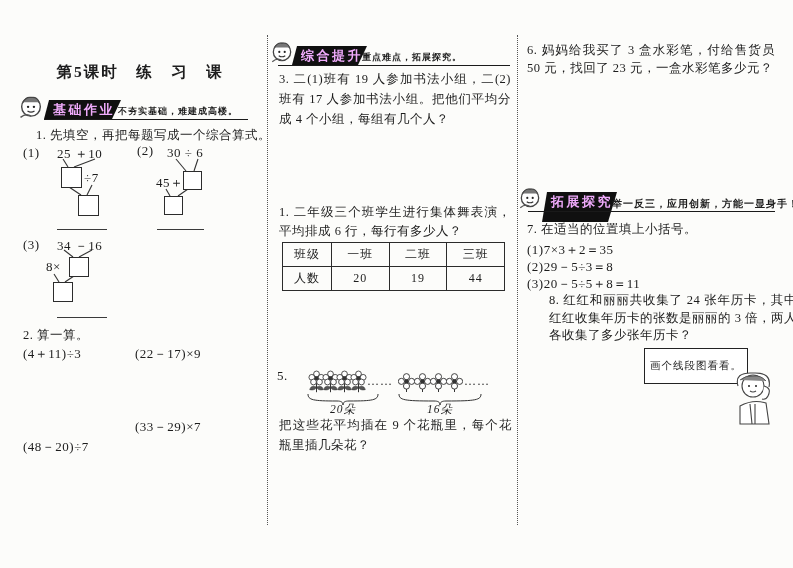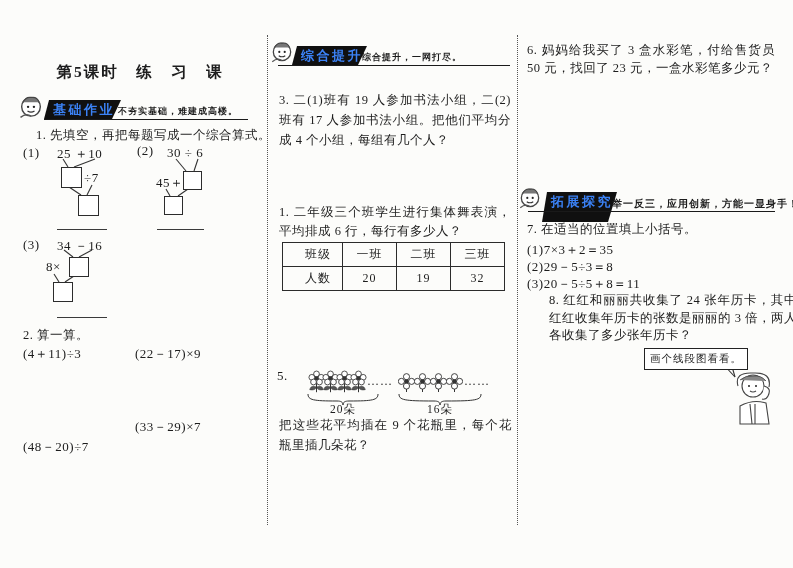--- a/index.html
+++ b/index.html
@@ -3,33 +3,33 @@
 <meta charset="utf-8">
 <style>
   html,body{margin:0;padding:0;background:#e8e8e8;}
   .page{position:relative;width:793px;height:568px;background:#fcfcfa;overflow:hidden;
         font-family:"Liberation Serif","DejaVu Serif",serif;color:#1d1d1d;}
   .abs{position:absolute;}
   .txt{font-size:12.5px;line-height:19px;letter-spacing:.5px;text-align:justify;}
   .num{font-size:13px;letter-spacing:.5px;}
   .title{font-size:15.5px;font-weight:bold;letter-spacing:2px;text-align:center;}
   .sep{border-left:1px dotted #555;width:0;}
-  .ribbon{background:#101010;color:#3b82f6;font-weight:bold;font-size:13px;letter-spacing:2.5px;
+  .ribbon{background:#101010;color:#f0abfc;font-weight:bold;font-size:13px;letter-spacing:2.5px;
           line-height:19px;padding-left:9px;clip-path:polygon(5px 0,100% 0,calc(100% - 9px) 100%,0 100%);}
   .tagline{font-size:9px;font-weight:bold;letter-spacing:1px;white-space:nowrap;}
   .rule{border-bottom:1.5px solid #1a1a1a;height:0;}
   .bx{border:1.4px solid #2c2c2c;background:#fff;}
   .ansline{border-bottom:1.2px solid #3a3a3a;height:0;}
   table.cls{border-collapse:collapse;width:223px;}
   table.cls td,table.cls th{border:1px solid #2b2b2b;font-size:12px;font-weight:normal;
           text-align:center;height:23px;letter-spacing:1px;padding:0;}
-  table.cls .c0{width:48px;padding-left:11px;}
-  .bubble{border:1.2px solid #222;font-size:10.5px;letter-spacing:1px;padding:3px 5px;background:#fff;white-space:nowrap;}
+  table.cls .c0{width:48px;}
+  .bubble{border:1.2px solid #222;font-size:10.5px;letter-spacing:1px;padding:10px 5px;background:#fff;white-space:nowrap;}
   .dots{font-size:12px;letter-spacing:1px;}
-  .cnt{font-size:11.5px;text-align:center;letter-spacing:1px;}
+  .cnt{font-size:11.5px;text-align:center;letter-spacing:1px;font-style:italic;}
   svg{display:block;}
 </style>
 </head>
 <body>
 
 <div class="page">
 
   <svg width="0" height="0" style="position:absolute">
     <defs>
       <symbol id="fA" viewBox="0 0 20 28">
@@ -121,40 +121,40 @@
   <div class="abs txt" style="left:23px;top:326px">2. 算一算。</div>
   <div class="abs num" style="left:23px;top:345px">(4＋11)÷3</div>
   <div class="abs num" style="left:135px;top:345px">(22－17)×9</div>
   <div class="abs num" style="left:23px;top:438px">(48－20)÷7</div>
   <div class="abs num" style="left:135px;top:418px">(33－29)×7</div>
 
   <svg class="abs" style="left:269px;top:40px" width="26" height="26">
       <use href="#mascot"></use>
     </svg>
   <div class="abs ribbon" style="left:292px;top:46px;width:66px;height:19px">综合提升</div>
-  <div class="abs tagline" style="left:362px;top:51px">综合提升，一网打尽。</div>
+  <div class="abs tagline" style="left:362px;top:51px">重点难点，拓展探究。</div>
   <div class="abs rule" style="left:278px;top:65px;width:232px"></div>
 
-  <div class="abs txt" style="left:279px;top:90px;width:232px;line-height:20px">3. 二(1)班有 19 人参加书法小组，二(2)班有 17 人参加书法小组。把他们平均分成 4 个小组，每组有几个人？</div>
+  <div class="abs txt" style="left:279px;top:69px;width:232px;line-height:20px">3. 二(1)班有 19 人参加书法小组，二(2)班有 17 人参加书法小组。把他们平均分成 4 个小组，每组有几个人？</div>
 
   <div class="abs txt" style="left:279px;top:203px;width:232px;line-height:19px">1. 二年级三个班学生进行集体舞表演，平均排成 6 行，每行有多少人？</div>
 
   <table class="cls abs" style="left:282px;top:242px">
     <tbody>
         <tr>
       <th class="c0">班级</th>
       <th>一班</th>
       <th>二班</th>
       <th>三班</th>
     </tr>
     <tr>
       <td class="c0">人数</td>
       <td>20</td>
       <td>19</td>
-      <td>32</td>
+      <td>44</td>
     </tr>
   </tbody>
     </table>
 
   <div class="abs num" style="left:277px;top:368px">5.</div>
   <svg class="abs" style="left:308px;top:370px" width="17" height="24">
       <use href="#fA"></use>
     </svg>
   <svg class="abs" style="left:322px;top:370px" width="17" height="24">
       <use href="#fA"></use>

